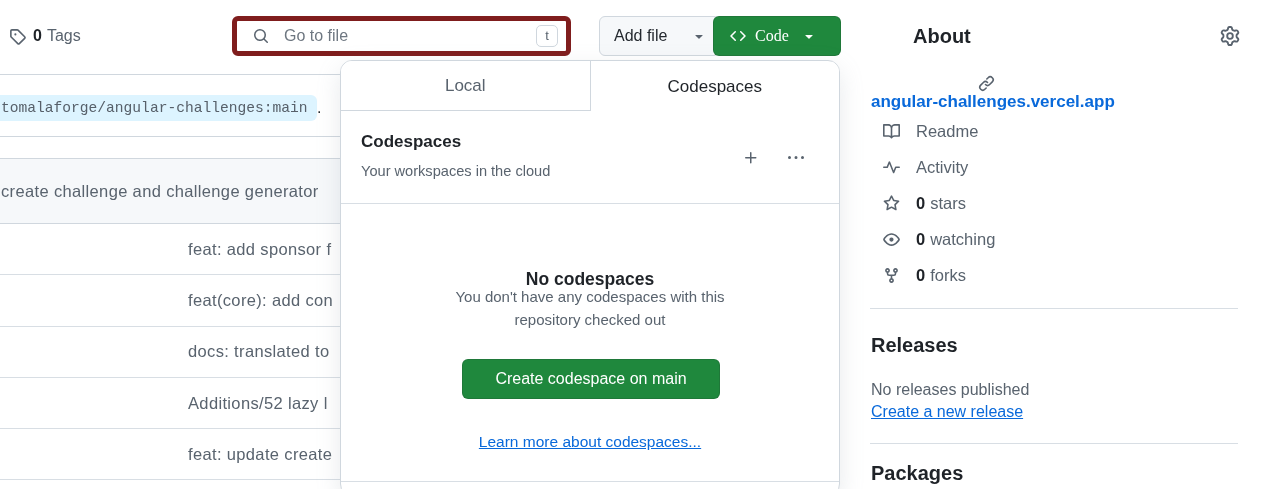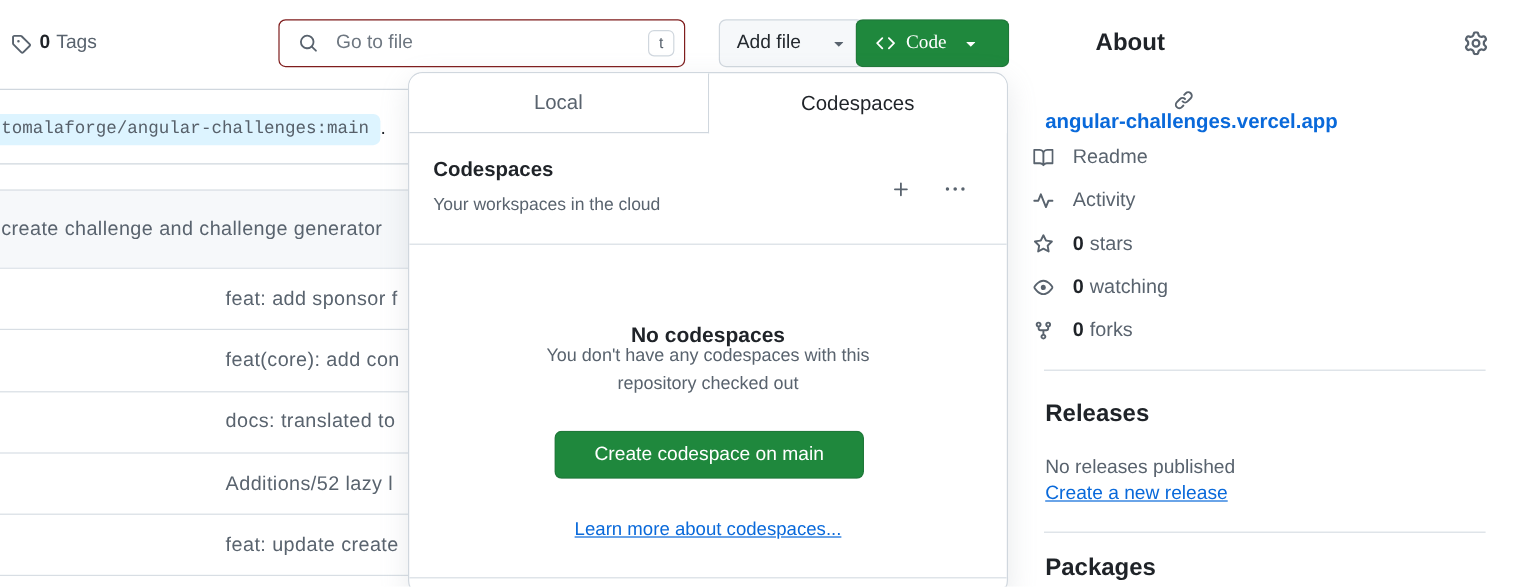--- a/index.html
+++ b/index.html
@@ -10,21 +10,21 @@
     color:#1f2328; -webkit-font-smoothing:antialiased;
   }
   .abs { position:absolute; }
   svg.octicon { display:block; fill:currentColor; }
 
   
   .tags-summary { left:9px; top:27px; display:flex; align-items:center; color:#59636e; font-size:16px; }
   .tags-summary .cnt { color:#1f2328; font-weight:bold; margin:0 5px 0 7px; }
   .search-box {
     left:232px; top:16px; width:339px; height:40px;
-    border:1px solid #7f1d1d; border-radius:6px; background:#fff;
+    border:5px solid #7f1d1d; border-radius:6px; background:#fff;
     display:flex; align-items:center; padding:0 8px 0 16px;
   }
   .search-box .mag { color:#59636e; margin-right:15px; }
   .search-box input {
     border:none; outline:none; flex:1; font-size:16px; min-width:0;
     font-family:"Liberation Sans", sans-serif; color:#1f2328; background:transparent;
   }
   .search-box input::placeholder { color:#6e7781; opacity:1; }
   .search-box .kbd {
     width:22px; height:22px; border:1px solid #d0d7de; border-radius:5px;
@@ -106,21 +106,21 @@
   .bs-link { left:0; top:372px; width:100%; text-align:center; font-size:15.5px; color:#0969da; text-decoration:underline; cursor:pointer; }
   .dd-footer-divider { left:0; top:420px; width:100%; height:0; border-top:1px solid #d8dee4; }
 
   
   .sb-h { font-size:20px; font-weight:bold; color:#1f2328; line-height:20px; }
   .about-h { left:871px; top:26px;margin-left:42px; }
   .gear-btn { left:1220px; top:26px; color:#59636e; cursor:pointer; }
   .website-row { left:871px; top:75px; display:flex; align-items:center;flex-direction:column; }
   .website-row .lnk-ic { color:#59636e; margin-right:12px; }
   .website-row a { color:#0969da; font-weight:bold; font-size:17px; text-decoration:none; }
-  .sb-list { left:861px; top:113.5px; }
+  .sb-list { left:883px; top:113.5px; }
   .sb-item { height:35.9px; display:flex; align-items:center; font-size:16.5px; color:#59636e; cursor:pointer; }
   .sb-item .ic { color:#59636e; margin-right:16px; width:17px; display:flex; }
   .sb-item .cnt { color:#1f2328; font-weight:bold; margin-right:5px; }
   .sb-item .cnt:empty { display:none; margin:0; }
   .sb-divider { left:870px; width:368px; height:0; border-top:1px solid #d8dee4; }
   .div1 { top:308px; }
   .div2 { top:443px; }
   .releases-h { left:871px; top:335px; }
   .rel-empty { left:871px; top:381px; font-size:16px; color:#59636e; }
   .rel-link { left:871px; top:403px; font-size:16px; color:#0969da; text-decoration:underline; cursor:pointer; }

